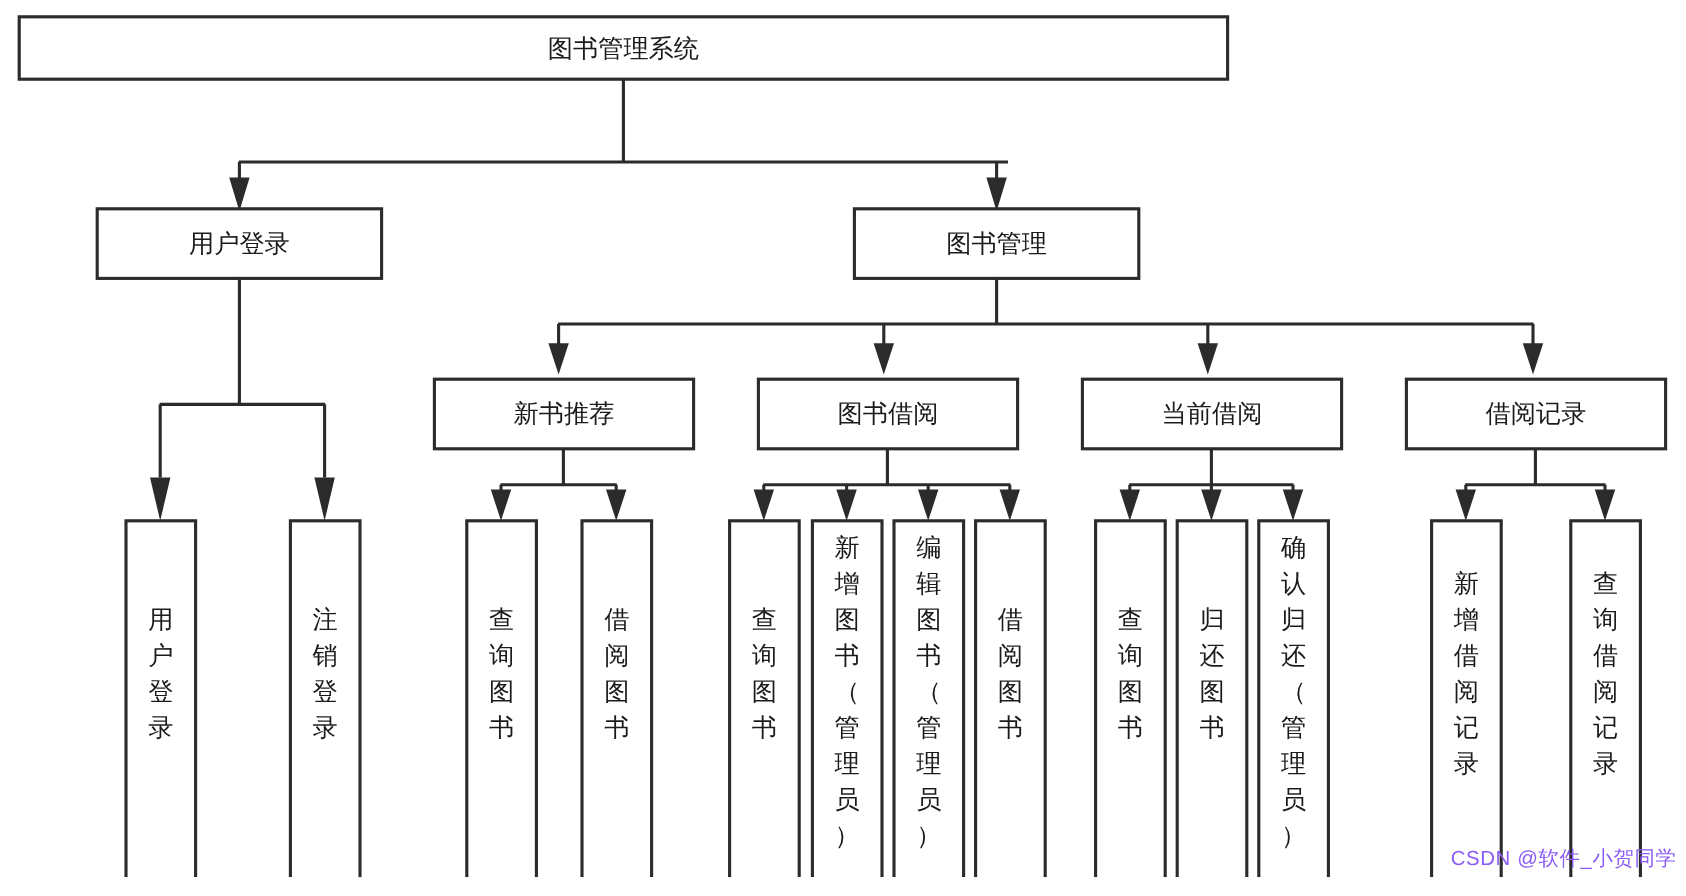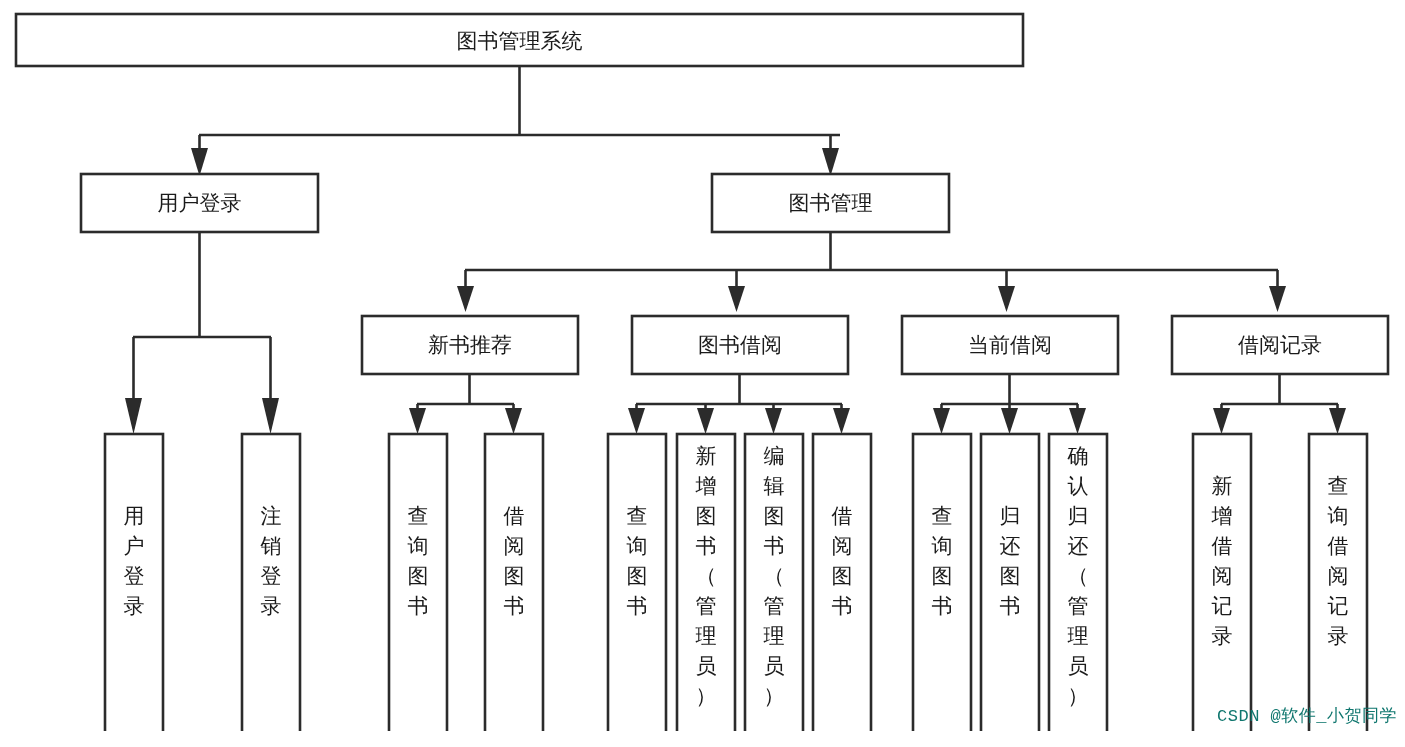--- a/index.html
+++ b/index.html
@@ -53,23 +53,23 @@
     font-family: "DejaVu Sans", "Liberation Sans", sans-serif;
     font-size: 21px;
     fill: #1b1b1b;
     text-anchor: middle;
     white-space: pre;
   }
   .watermark {
     position: absolute;
     right: 8px;
     bottom: 4px;
-    font-family: Liberation Mono, monospace;
+    font-family: Liberation Sans, sans-serif;
     font-size: 17px;
-    color: #0f766e;
+    color: #8b5cf6;
     letter-spacing: 0.5px;
     user-select: none;
     pointer-events: none;
     white-space: pre;
   }
 </style>
 </head>
 <body>
 
 <div id="diagram-root">

